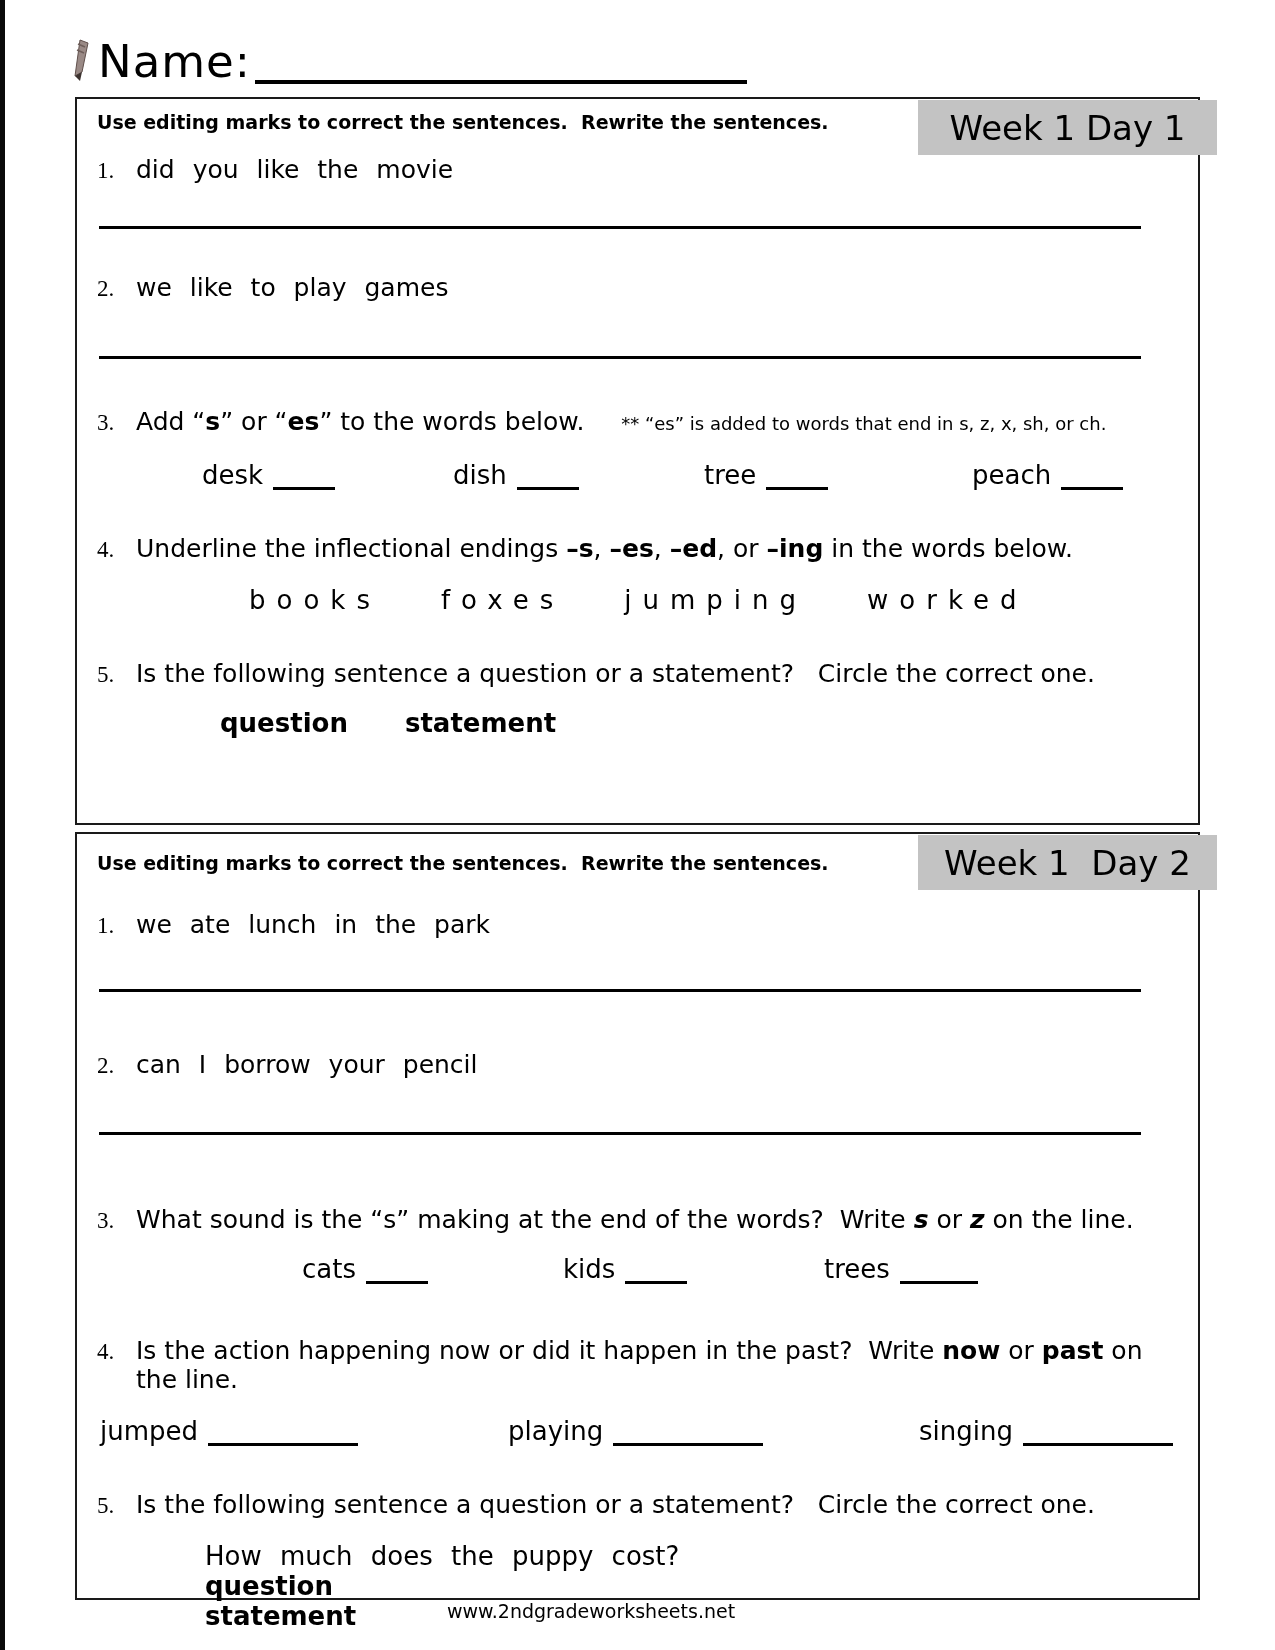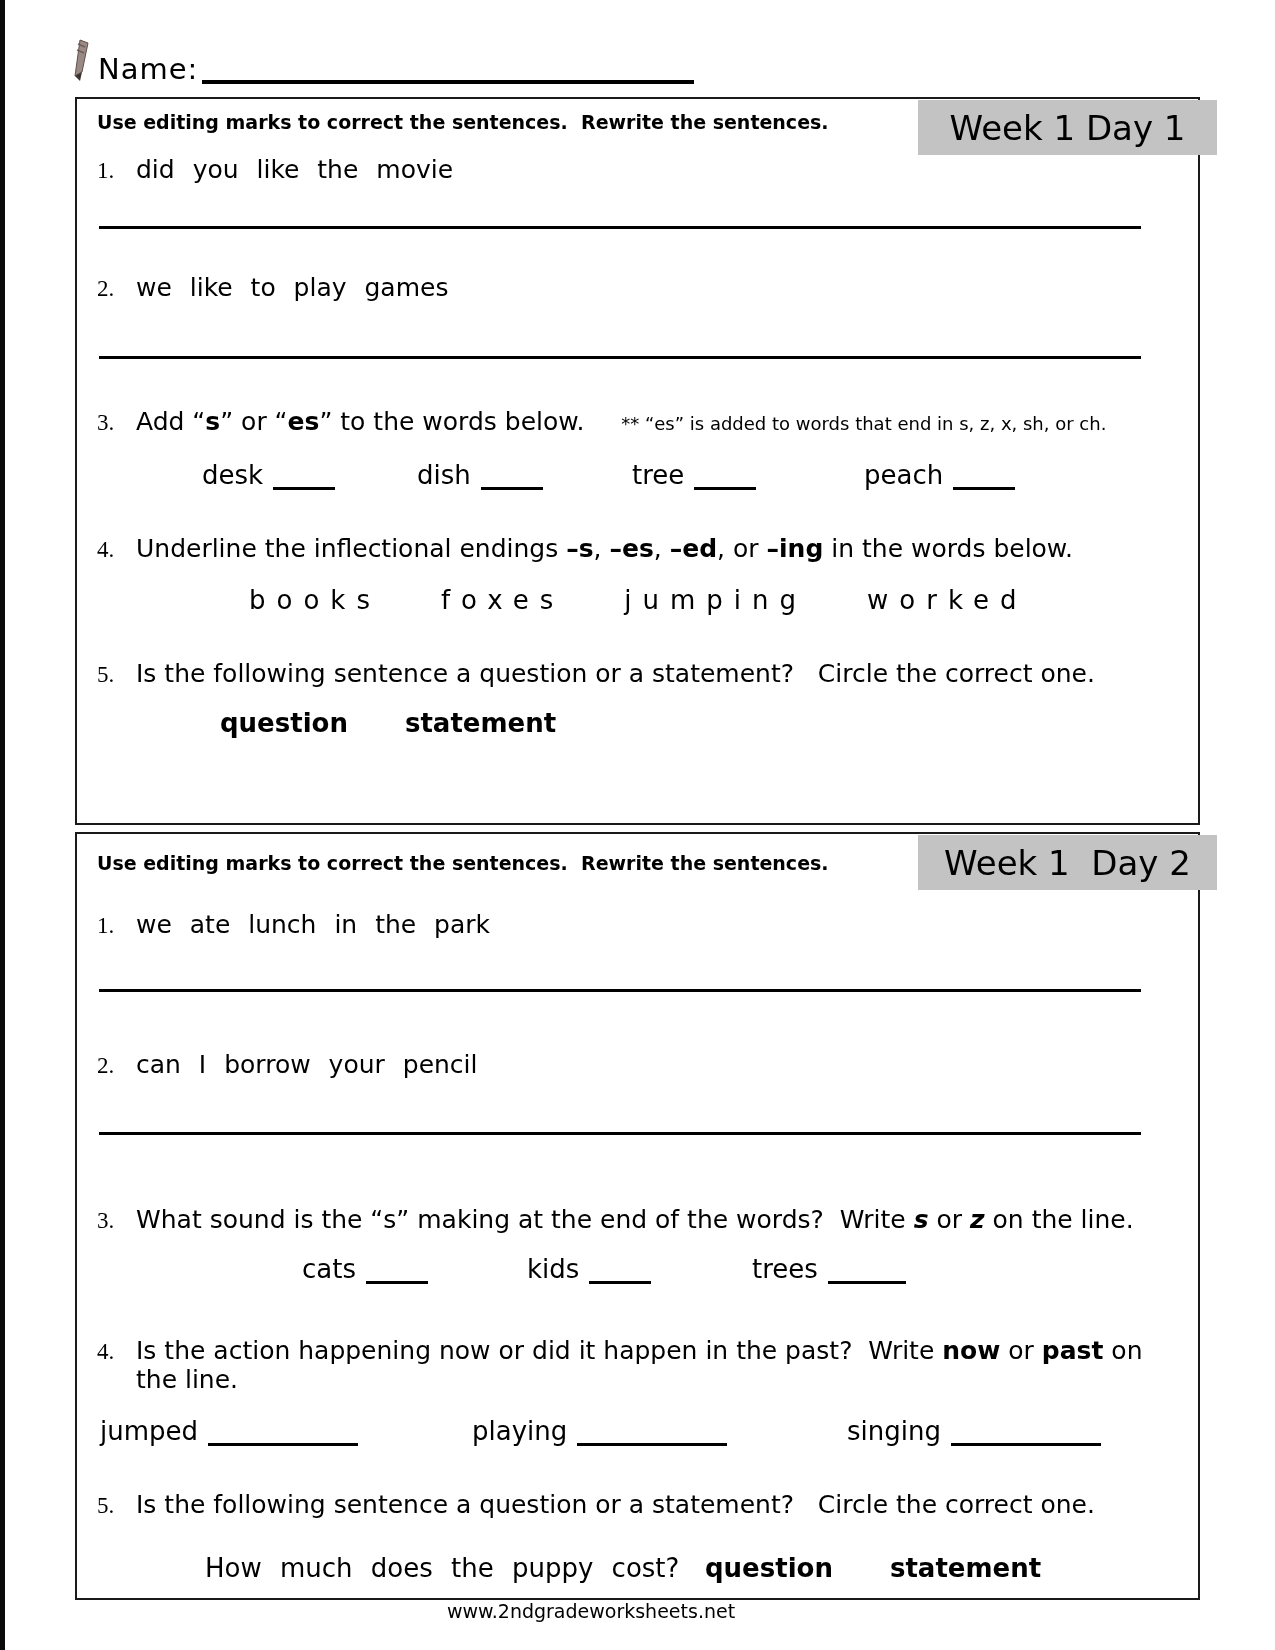--- a/index.html
+++ b/index.html
@@ -8,21 +8,21 @@
     width:1275px; height:1650px; position:relative;
     background:#ffffff; color:#000;
     font-family:"DejaVu Sans", sans-serif;
     overflow:hidden;
   }
   .left-strip { position:absolute; left:0; top:0; width:5px; height:1650px; background:#0a0a0a; }
 
   
   .name-row { position:absolute; top:38px; left:70px; display:flex; align-items:flex-end; }
   .pencil { width:26px; height:46px; margin-right:2px; }
-  .name-label { font-size:29px; line-height:1; letter-spacing:1px; }
+  .name-label { font-size:45px; line-height:1; letter-spacing:1px; }
   .name-line { width:492px; height:42px; border-bottom:4px solid #000; margin-left:4px; }
 
   
   .ws-box {
     position:absolute; left:75px; width:1125px; background:#fff;
     border:2px solid #1a1a1a; padding:10px 20px;
   }
   #box1 { top:97px;  height:728px; }
   #box2 { top:832px; height:768px; }
 
@@ -35,21 +35,21 @@
 
   .q { display:flex; align-items:baseline; font-size:25px; }
   .qnum { font-family:"Liberation Serif", serif; font-size:23px; margin-right:13px; min-width:26px; }
   .qtext { white-space:pre-wrap; }
   .sentence-text { word-spacing:10px; }
   .note { font-size:18px; margin-left:21px; white-space:pre-wrap; }
   .ital { font-style:italic; }
 
   .ans-line { border-bottom:3px solid #000; height:2px; width:1042px; margin-left:2px; }
 
-  .word-row { display:flex; font-size:26px; }
+  .word-row { display:flex; font-size:26px;gap:36px; }
   .wordblank { display:flex; align-items:flex-end; }
   .blank { display:inline-block; border-bottom:3px solid #000; height:28px; margin-left:10px; }
   .blank.sm { width:62px; }
   .blank.md { width:78px; }
   .blank.lg { width:150px; }
   .spaced { letter-spacing:11px; }
 
   .circle-row { display:flex; align-items:baseline; font-size:26px; }
   .option { font-weight:bold; }
 
@@ -183,20 +183,20 @@
     <span class="wordblank">
         <span>singing</span>
         <span class="blank lg"></span>
       </span>
   </div>
 
   <div class="q" style="margin-top:44px;">
     <span class="qnum">5.</span>
     <span class="qtext">Is the following sentence a question or a statement?   Circle the correct one.</span>
   </div>
-  <div class="circle-row" style="margin-top:34px; margin-left:108px;">
+  <div class="circle-row" style="margin-top:22px; margin-left:108px;flex-direction:column;">
     <span class="sentence-text" style="width:500px;">How much does the puppy cost?</span>
     <span class="option" style="margin-right:57px;">question</span>
     <span class="option">statement</span>
   </div>
 </div>
 
 <div class="footer">www.2ndgradeworksheets.net</div>
 
 </body></html>

